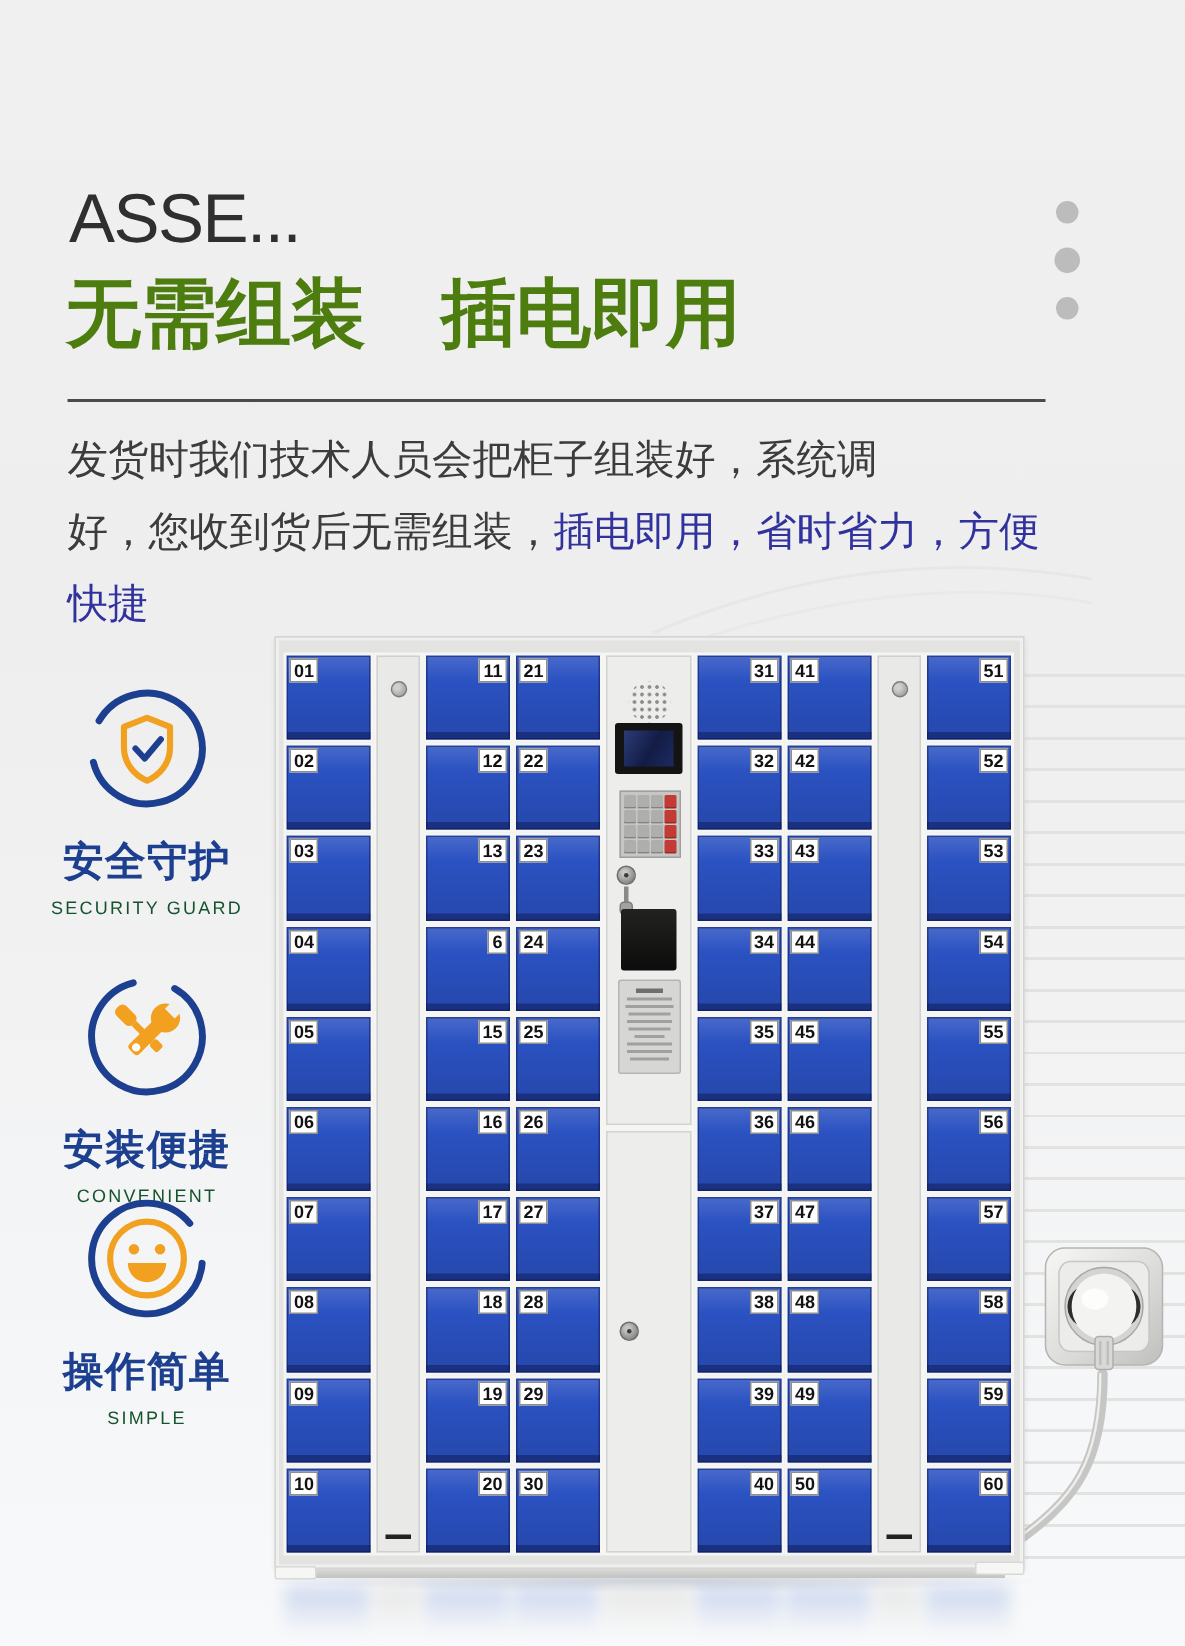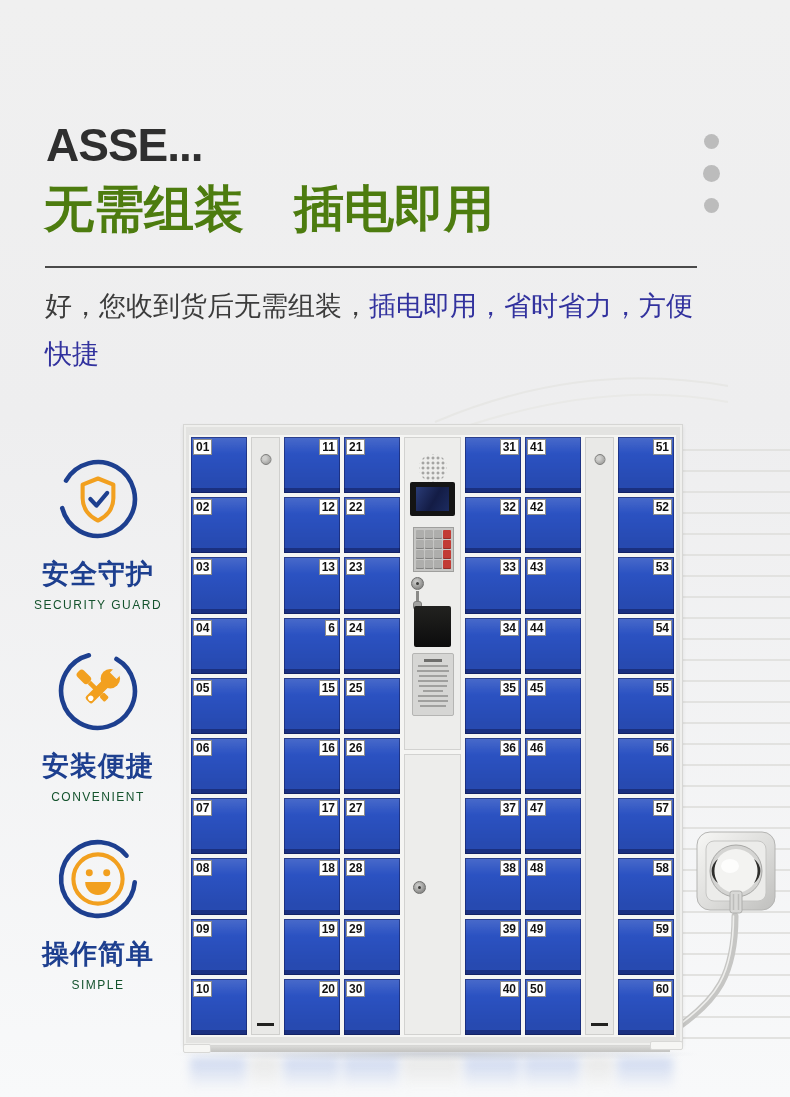--- a/index.html
+++ b/index.html
@@ -12,37 +12,37 @@
   }
   html,body{margin:0;padding:0;}
   body{
     width:790px;height:1097px;position:relative;overflow:hidden;
     font-family:"Liberation Sans","DejaVu Sans",sans-serif;
     background:linear-gradient(180deg,#f0f0f0 0%,#eeeeef 38%,#f8f9fa 100%);
   }
   .abs{position:absolute;}
 
   
-  .title-en{left:46px;top:118px;font-size:46px;font-weight:700;color:#2f2f2f;letter-spacing:-1px;}
+  .title-en{left:46px;top:118px;font-size:46px;font-weight:400;color:#2f2f2f;letter-spacing:-1px;}
   .title-zh{left:44px;top:176px;font-size:50px;font-weight:700;color:#4d7c0f;}
   .dots{left:702px;top:134px;width:18px;}
   .dot{display:block;border-radius:50%;background:var(--dot-gray);margin:0 auto 16px auto;}
   .dot:nth-child(1){width:15px;height:15px;}
   .dot:nth-child(2){width:17px;height:17px;margin-top:14px;}
   .dot:nth-child(3){width:15px;height:15px;margin-top:15px;}
   .divider{left:45px;top:266px;width:652px;height:2px;background:#4a4a4a;}
   .desc{left:45px;top:282px;width:660px;font-size:27px;line-height:48px;color:#3c3c3c;}
   .desc .blue{color:var(--text-blue);}
 
   
   .feature{width:160px;left:18px;text-align:center;}
   .feature .ficon{display:block;margin:0 auto;}
   .feature .flabel{margin-top:16px;font-size:27px;font-weight:700;color:var(--icon-blue);letter-spacing:1px;}
   .feature .fsub{margin-top:6px;font-size:12px;color:#14532d;letter-spacing:1.5px;}
-  .f1{top:458px;} .f2{top:650px;} .f3{top:838px;}
+  .f1{top:458px;} .f2{top:650px;} .f3{top:798px;}
 
   
   .wall-lines{left:681px;top:430px;width:109px;height:612px;z-index:0;
     background:repeating-linear-gradient(180deg,rgba(0,0,0,0) 0 19px,#e2e2e0 19px 21px);}
   .arcs{left:430px;top:346px;z-index:0;}
   .base-shadow{left:168px;top:1046px;width:534px;height:16px;z-index:0;
     background:radial-gradient(ellipse at center,rgba(110,120,140,.30),rgba(110,120,140,0) 70%);}
   .reflection{left:183px;top:1058px;width:500px;height:36px;display:flex;gap:4px;
     padding:0 7px;box-sizing:border-box;filter:blur(5px);opacity:.55;z-index:0;}
   .refl-block{height:32px;}
@@ -116,20 +116,21 @@
 
 <div class="abs title-en">ASSE...</div>
 <div class="abs title-zh">无需组装　插电即用</div>
 <div class="abs dots">
   <span class="dot"></span>
   <span class="dot"></span>
   <span class="dot"></span>
 </div>
 <div class="abs divider"></div>
 <div class="abs desc">
+  <div>发货时我们技术人员会把柜子组装好，系统调</div>
   <div><span>好，您收到货后无需组装，</span><span class="blue">插电即用，省时省力，方便快捷</span></div>
 </div>
 
 <div class="abs feature f1">
   <svg class="ficon" width="82" height="82" viewBox="0 0 80 80">
     <circle cx="40" cy="40" r="36" fill="none" stroke="#1d3f8f" stroke-width="4.5" stroke-dasharray="198 28" stroke-linecap="round" transform="rotate(-150 40 40)"></circle>
     <path d="M40 20 L55 26 V39 C55 50 48 57.5 40 61 C32 57.5 25 50 25 39 V26 Z" fill="none" stroke="#f2a01f" stroke-width="4" stroke-linejoin="round"></path>
     <path d="M32.5 40 L38.5 46.5 L49 34" fill="none" stroke="#1d3f8f" stroke-width="4" stroke-linecap="round" stroke-linejoin="round"></path>
   </svg>
   <div class="flabel">安全守护</div>

